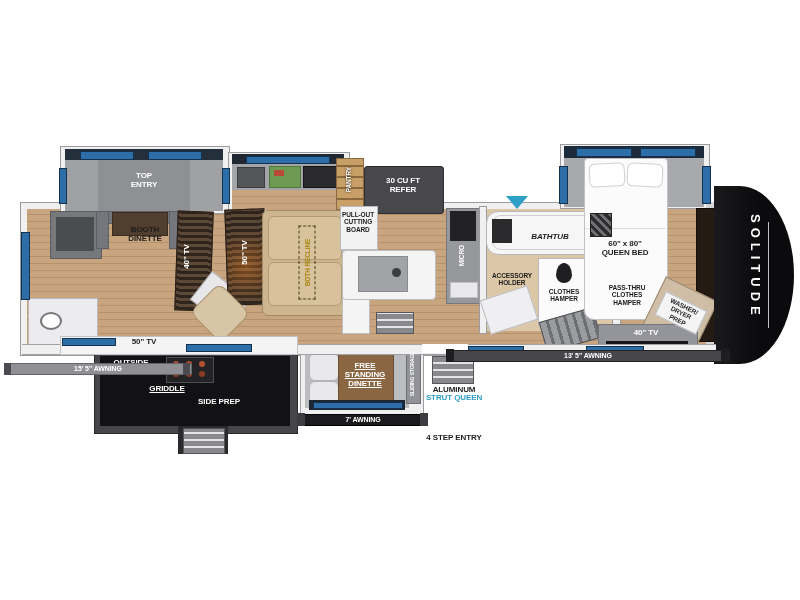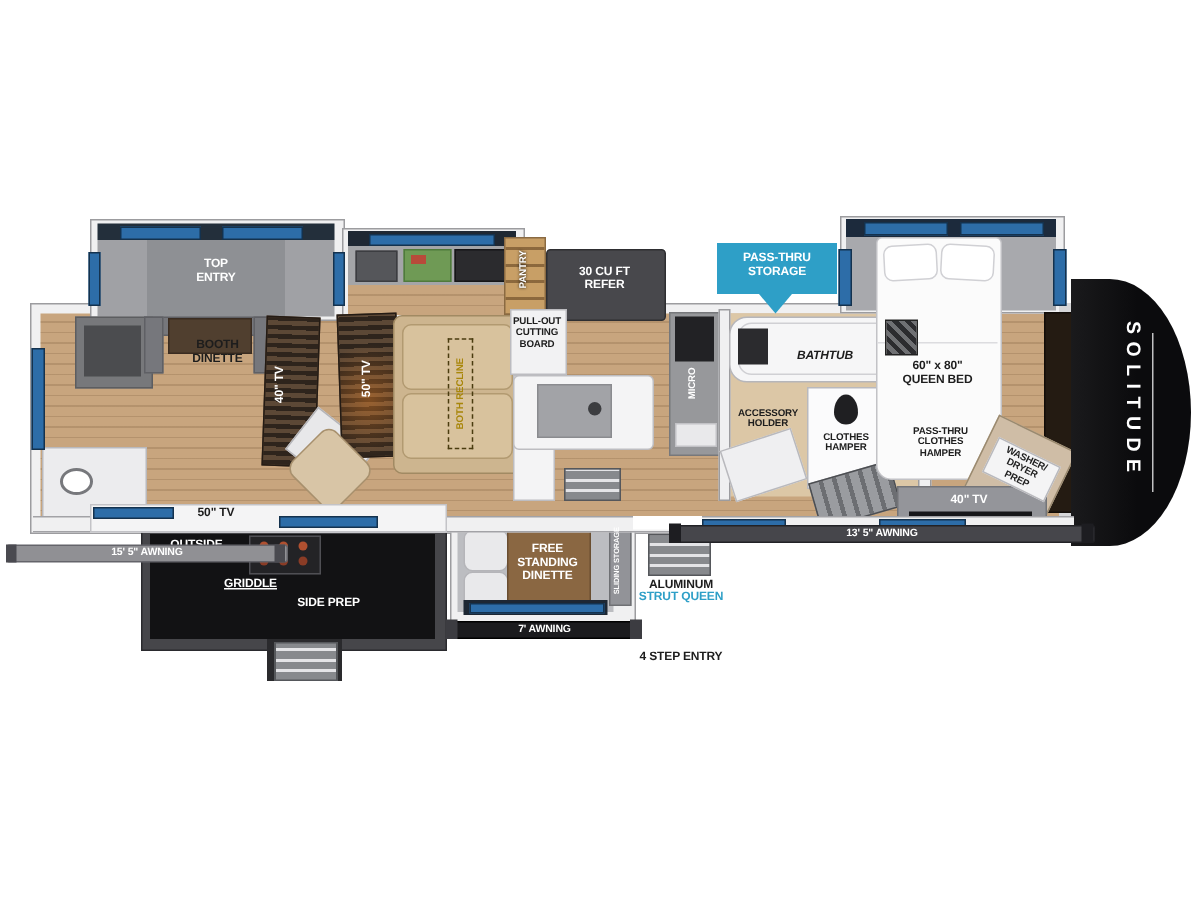--- a/index.html
+++ b/index.html
@@ -49,24 +49,20 @@
   <div class="wall" style="left:228px;top:152px;width:120px;height:60px;z-index:3;"></div>
   <div class="abs" style="left:232px;top:154px;width:112px;height:10px;background:#1f2833;z-index:3;"></div>
   <div class="win" style="left:246px;top:156px;width:82px;height:6px;"></div>
   <div class="abs" style="left:232px;top:164px;width:112px;height:26px;background:#a4a5a8;border-bottom:1px solid #8a8a8d;z-index:3;"></div>
   <div class="abs" style="left:237px;top:167px;width:26px;height:19px;background:#55565a;border:1px solid #3c3d41;z-index:3;"></div>
   <div class="abs" style="left:269px;top:166px;width:30px;height:20px;background:#6f9a55;border:1px solid #4f7a3c;z-index:3;"></div>
   <div class="abs" style="left:274px;top:170px;width:10px;height:6px;background:#b84a3a;z-index:3;"></div>
   <div class="abs" style="left:303px;top:166px;width:38px;height:20px;background:#2b2b2e;border:1px solid #151517;z-index:3;"></div>
   <div class="abs wood" style="left:232px;top:190px;width:112px;height:20px;z-index:3;"></div>
 
-  <div class="abs" style="left:478px;top:162px;width:80px;height:34px;background:#2E9FC7;z-index:4;">
-    <div class="lbl white" style="left:0;top:6px;width:80px;">PASS-THRU
-STORAGE</div>
-  </div>
   <div class="abs" style="left:506px;top:196px;width:0;height:0;border-left:11px solid transparent;border-right:11px solid transparent;border-top:13px solid #2E9FC7;z-index:4;"></div>
 
   <div class="wall" style="left:560px;top:144px;width:148px;height:63px;z-index:3;"></div>
   <div class="abs" style="left:564px;top:146px;width:140px;height:12px;background:#1c2a3c;z-index:3;"></div>
   <div class="win" style="left:576px;top:148px;width:54px;height:7px;"></div>
   <div class="win" style="left:640px;top:148px;width:54px;height:7px;"></div>
   <div class="abs" style="left:564px;top:158px;width:140px;height:49px;background:#a8a9ad;z-index:3;"></div>
   <div class="win" style="left:559px;top:166px;width:7px;height:36px;"></div>
   <div class="win" style="left:702px;top:166px;width:7px;height:36px;"></div>
 
@@ -162,21 +158,21 @@
   <div class="abs rungs" style="left:432px;top:356px;width:40px;height:26px;z-index:6;"></div>
   <div class="lbl" style="left:414px;top:386px;width:80px;">ALUMINUM</div>
   <div class="lbl" style="left:414px;top:394px;width:80px;color:#2E9FC7;">STRUT QUEEN</div>
   <div class="lbl" style="left:414px;top:402px;width:80px;margin-top:32px;">4 STEP ENTRY</div>
 
   <div class="wall" style="left:300px;top:346px;width:122px;height:68px;z-index:3;"></div>
   <div class="abs" style="left:305px;top:350px;width:104px;height:58px;background:#bcbdc1;z-index:3;"></div>
   <div class="abs" style="left:309px;top:353px;width:28px;height:26px;background:#e9e9eb;border:1px solid #b5b5b9;border-radius:6px;z-index:4;"></div>
   <div class="abs" style="left:309px;top:381px;width:28px;height:26px;background:#e9e9eb;border:1px solid #b5b5b9;border-radius:6px;z-index:4;"></div>
   <div class="abs" style="left:338px;top:351px;width:54px;height:57px;background:#8a6742;border:1px solid #6a4e31;z-index:4;"></div>
-  <div class="lbl white" style="left:334px;top:362px;width:62px;">FREE
+  <div class="lbl white" style="left:334px;top:362px;width:62px;text-decoration:underline;">FREE
 STANDING
 DINETTE</div>
   <div class="abs" style="left:406px;top:350px;width:13px;height:52px;background:#929398;border:1px solid #6f7074;z-index:4;"></div>
   <div class="lbl white v" style="left:385px;top:371px;width:55px;font-size:5px;z-index:6;">SLIDING STORAGE</div>
   <div class="abs" style="left:309px;top:400px;width:96px;height:10px;background:#1d2733;z-index:4;"></div>
   <div class="win" style="left:313px;top:402px;width:88px;height:5px;"></div>
 
   <div class="abs" style="left:94px;top:352px;width:202px;height:80px;background:#46464a;border:1px solid #2a2a2e;z-index:2;"></div>
   <div class="abs" style="left:100px;top:356px;width:190px;height:70px;background:#121214;z-index:2;"></div>
   <div class="lbl white" style="left:100px;top:359px;width:62px;z-index:6;">OUTSIDE

